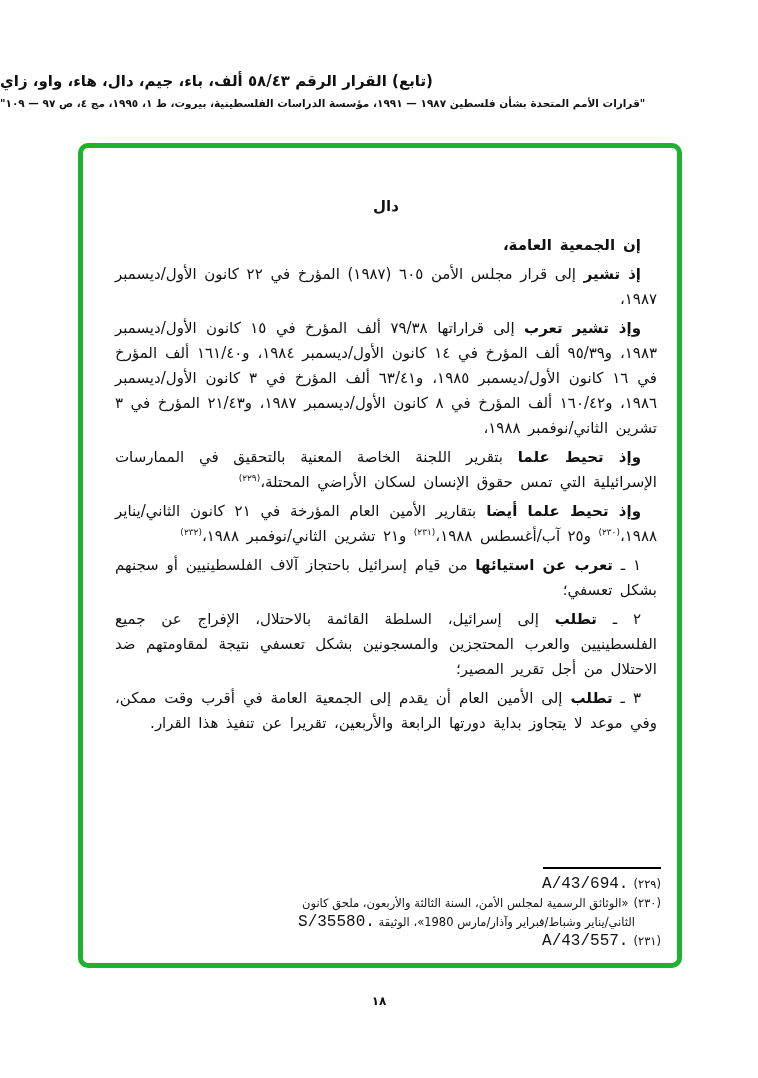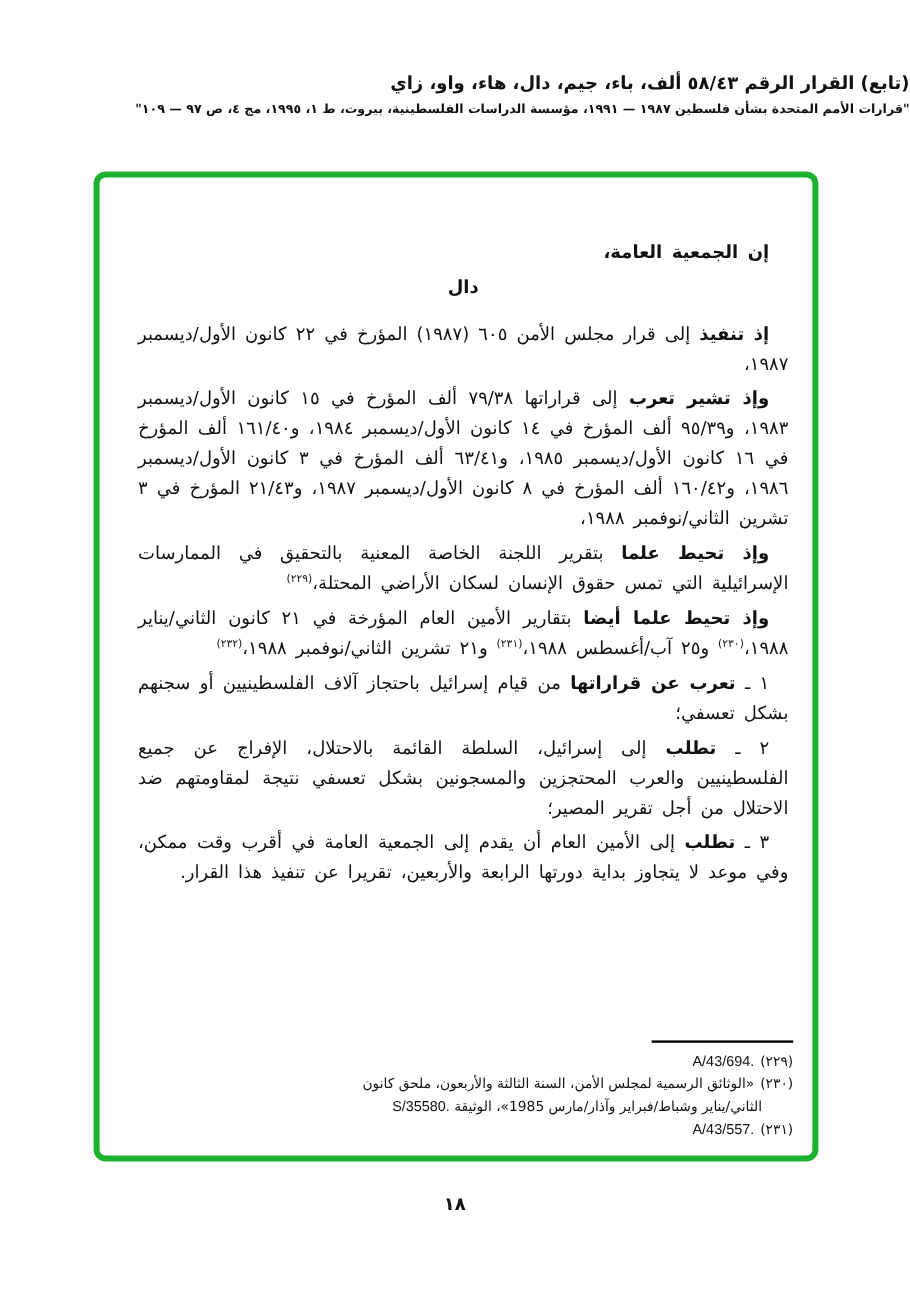--- a/index.html
+++ b/index.html
@@ -8,24 +8,24 @@
     width: 758px;
     height: 1078px;
     background: #ffffff;
     font-family: "DejaVu Sans", sans-serif;
     direction: rtl;
     color: #111111;
     overflow: hidden;
   }
   .doc-header {
     position: absolute;
-    top: 60px;
+    top: 72px;
     left: 0;
     width: 100%;
-    text-align: right;
+    text-align: left;
   }
   .doc-header .h1 {
     font-size: 15px;
     font-weight: bold;
     letter-spacing: 0;
   }
   .doc-header .h2 {
     font-size: 10.5px;
     font-weight: bold;
     margin-top: 7px;
@@ -81,60 +81,60 @@
     margin-left: auto;
   }
   .fn {
     padding-right: 26px;
     text-indent: -26px;
   }
   .fn-ref { margin-left: 5px; }
   .ltr {
     direction: ltr;
     unicode-bidi: isolate;
-    font-family: Liberation Sans, sans-serif;
-    font-size: 12px;
+    font-family: Liberation Mono, monospace;
+    font-size: 16px;
   }
   .page-number {
     position: absolute;
     top: 994px;
     left: 0;
     width: 100%;
     text-align: center;
-    font-size: 15px;
+    font-size: 12px;
     font-weight: bold;
   }
 </style>
 </head>
 <body>
 
 <div class="page" dir="rtl">
 
   <div class="doc-header">
     <div class="h1">(تابع) القرار الرقم ٥٨/٤٣ ألف، باء، جيم، دال، هاء، واو، زاي</div>
     <div class="h2">"قرارات الأمم المتحدة بشأن فلسطين ١٩٨٧ — ١٩٩١، مؤسسة الدراسات الفلسطينية، بيروت، ط ١، ١٩٩٥، مج ٤، ص ٩٧ — ١٠٩"</div>
   </div>
 
   <div class="green-box">
     <div class="content" id="doc-body">
+        <div class="para heading"><span class="b">دال</span></div>
         <div class="para opening"><span class="b">إن الجمعية العامة،</span></div>
-        <div class="para heading"><span class="b">دال</span></div>
-        <div class="para body"><span class="b">إذ تنفيذ</span><span> إلى قرار مجلس الأمن ٦٠٥ (١٩٨٧) المؤرخ في ٢٢ كانون الأول/ديسمبر ١٩٨٧،</span></div>
+        <div class="para body"><span class="b">إذ تشير</span><span> إلى قرار مجلس الأمن ٦٠٥ (١٩٨٧) المؤرخ في ٢٢ كانون الأول/ديسمبر ١٩٨٧،</span></div>
         <div class="para body"><span class="b">وإذ تشير تعرب</span><span> إلى قراراتها ٧٩/٣٨ ألف المؤرخ في ١٥ كانون الأول/ديسمبر ١٩٨٣، و٩٥/٣٩ ألف المؤرخ في ١٤ كانون الأول/ديسمبر ١٩٨٤، و١٦١/٤٠ ألف المؤرخ في ١٦ كانون الأول/ديسمبر ١٩٨٥، و٦٣/٤١ ألف المؤرخ في ٣ كانون الأول/ديسمبر ١٩٨٦، و١٦٠/٤٢ ألف المؤرخ في ٨ كانون الأول/ديسمبر ١٩٨٧، و٢١/٤٣ المؤرخ في ٣ تشرين الثاني/نوفمبر ١٩٨٨،</span></div>
         <div class="para body"><span class="b">وإذ تحيط علما</span><span> بتقرير اللجنة الخاصة المعنية بالتحقيق في الممارسات الإسرائيلية التي تمس حقوق الإنسان لسكان الأراضي المحتلة،</span><sup>(٢٢٩)</sup></div>
         <div class="para body"><span class="b">وإذ تحيط علما أيضا</span><span> بتقارير الأمين العام المؤرخة في ٢١ كانون الثاني/يناير ١٩٨٨،</span><sup>(٢٣٠)</sup><span> و٢٥ آب/أغسطس ١٩٨٨،</span><sup>(٢٣١)</sup><span> و٢١ تشرين الثاني/نوفمبر ١٩٨٨،</span><sup>(٢٣٢)</sup></div>
-        <div class="para body"><span>١ ـ </span><span class="b">تعرب عن قراراتها</span><span> من قيام إسرائيل باحتجاز آلاف الفلسطينيين أو سجنهم بشكل تعسفي؛</span></div>
+        <div class="para body"><span>١ ـ </span><span class="b">تعرب عن استيائها</span><span> من قيام إسرائيل باحتجاز آلاف الفلسطينيين أو سجنهم بشكل تعسفي؛</span></div>
         <div class="para body"><span>٢ ـ </span><span class="b">تطلب</span><span> إلى إسرائيل، السلطة القائمة بالاحتلال، الإفراج عن جميع الفلسطينيين والعرب المحتجزين والمسجونين بشكل تعسفي نتيجة لمقاومتهم ضد الاحتلال من أجل تقرير المصير؛</span></div>
         <div class="para body"><span>٣ ـ </span><span class="b">تطلب</span><span> إلى الأمين العام أن يقدم إلى الجمعية العامة في أقرب وقت ممكن، وفي موعد لا يتجاوز بداية دورتها الرابعة والأربعين، تقريرا عن تنفيذ هذا القرار.</span></div>
       </div>
     <div class="footnotes">
       <div class="fn-rule"></div>
       <div id="fn-list">
           <div class="fn"><span class="fn-ref">(٢٢٩)</span><span class="ltr">A/43/694.</span></div>
-          <div class="fn"><span class="fn-ref">(٢٣٠)</span><span>«الوثائق الرسمية لمجلس الأمن، السنة الثالثة والأربعون، ملحق كانون الثاني/يناير وشباط/فبراير وآذار/مارس 1985»، الوثيقة </span><span class="ltr">S/35580.</span></div>
+          <div class="fn"><span class="fn-ref">(٢٣٠)</span><span>«الوثائق الرسمية لمجلس الأمن، السنة الثالثة والأربعون، ملحق كانون الثاني/يناير وشباط/فبراير وآذار/مارس 1980»، الوثيقة </span><span class="ltr">S/35580.</span></div>
           <div class="fn"><span class="fn-ref">(٢٣١)</span><span class="ltr">A/43/557.</span></div>
         </div>
     </div>
   </div>
 
   <div class="page-number">١٨</div>
 
 </div>
 
 </body></html>

